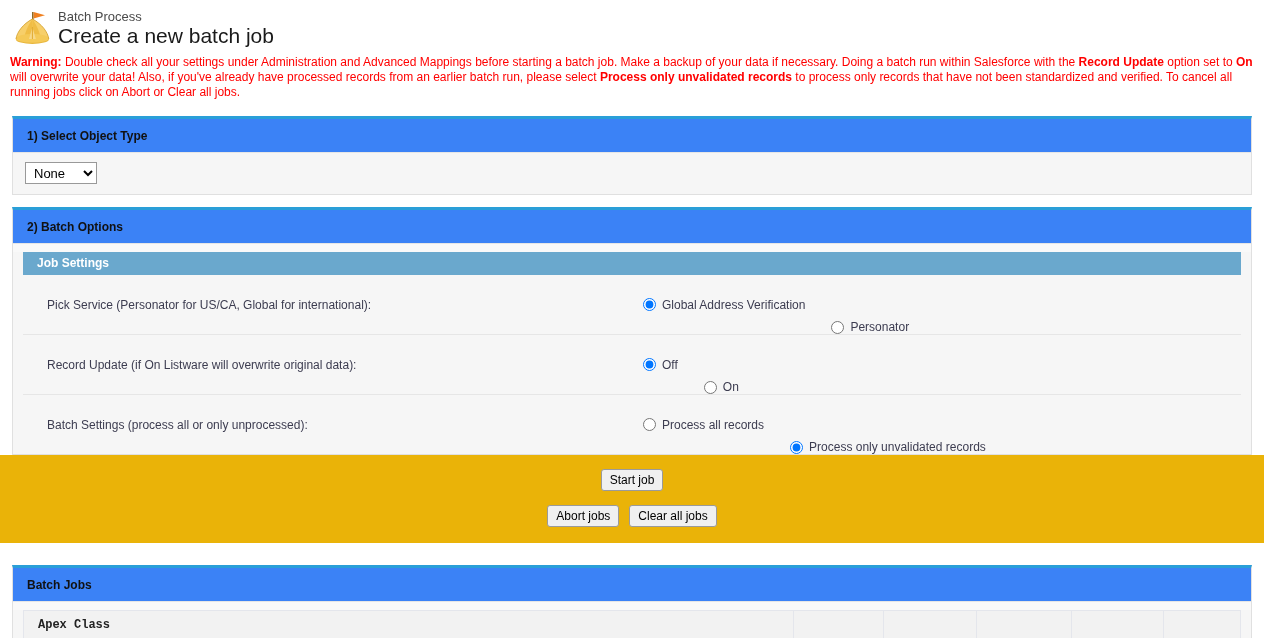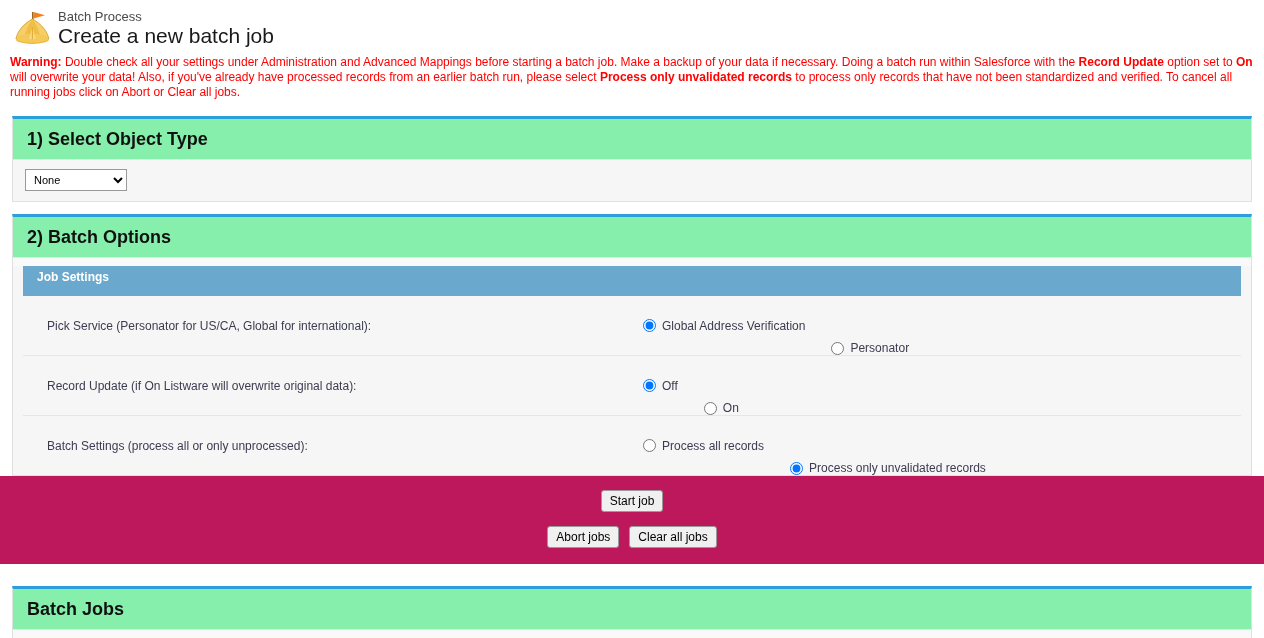--- a/index.html
+++ b/index.html
@@ -61,54 +61,54 @@
   
   .panel {
     margin: 0 12px 0 12px;
     border: 1px solid #e0e0e0;
     border-top: 3px solid #2a9fd8;
     background: #f9f9f9;
     box-sizing: border-box;
   }
   .panel-header {
     padding: 10px 14px 9px 14px;
-    font-size: 18px;
+    font-size: 12px;
     font-weight: bold;
     color: #111111;
-    background: #86efac;
+    background: #3b82f6;
     border-bottom: 1px solid #e6e6e6;
     font-family: "Liberation Sans", sans-serif;
   }
   .panel-body {
     background: #f6f6f6;
     padding: 0;
   }
 
   
   .select-row {
     padding: 9px 12px 10px 12px;
   }
   select.objtype {
     font-family: "Liberation Sans", sans-serif;
-    font-size: 11px;
+    font-size: 13px;
     padding: 2px 4px;
     background: #ffffff;
     border: 1px solid #999999;
     color: #000000;
-    width: 102px;
+    width: 72px;
     height: 22px;
   }
 
   
   .subbar {
     background: #6aa8cd;
     color: #ffffff;
     font-weight: bold;
     font-size: 12px;
-    padding: 4px 0 12px 14px;
+    padding: 4px 0 5px 14px;
     margin: 8px 10px 0 10px;
     font-family: "Liberation Sans", sans-serif;
   }
 
   .opt-rows {
     margin: 0 10px 0 10px;
   }
   .opt-row {
     display: flex;
     align-items: center;
@@ -143,21 +143,21 @@
     height: 13px;
   }
   .choice-label {
     color: #3c3c50;
     font-size: 12px;
   }
 
   
   .btn-area {
     padding: 14px 0 16px 0;
-    background: #be185d;
+    background: #eab308;
   }
   .btn-line {
     display: flex;
     justify-content: center;
     gap: 10px;
   }
   .btn-line.second { margin-top: 14px; }
   button.plain {
     font-family: "Liberation Sans", sans-serif;
     font-size: 12px;

